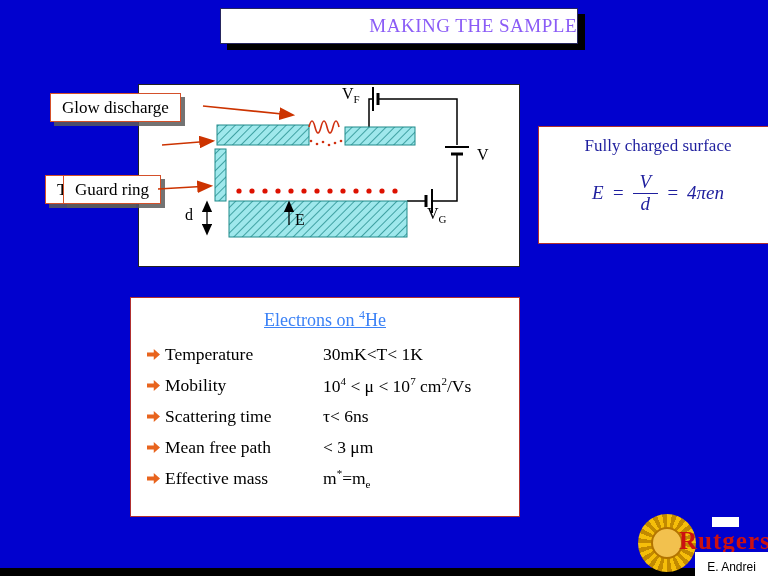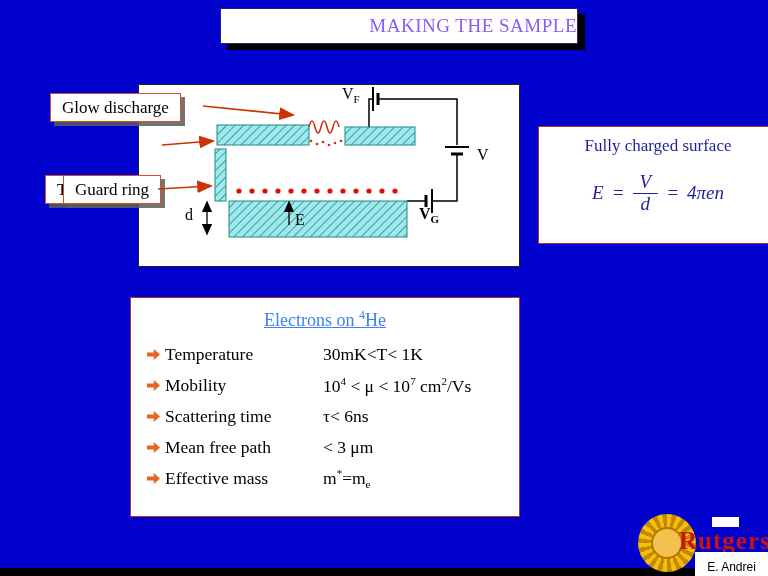--- a/index.html
+++ b/index.html
@@ -175,21 +175,21 @@
         <circle cx="256" cy="106" r="2.6"></circle>
       </g>
 
       <line x1="68" y1="118" x2="68" y2="148" stroke="#000" stroke-width="1.3" marker-start="url(#karrow)" marker-end="url(#karrow)"></line>
 
       <line x1="150" y1="140" x2="150" y2="118" stroke="#000" stroke-width="1.3" marker-end="url(#karrow)"></line>
     </svg>
 
     <span class="dlabel" style="left:203px;top:1px;"><span>V</span><span class="dsub">F</span></span>
     <span class="dlabel" style="left:338px;top:62px;">V</span>
-    <span class="dlabel" style="left:280px;top:121px;font-weight:bold;"><span>V</span><span class="dsub">G</span></span>
+    <span class="dlabel" style="left:288px;top:121px;"><span>V</span><span class="dsub">G</span></span>
     <span class="dlabel" style="left:156px;top:127px;">E</span>
     <span class="dlabel" style="left:46px;top:122px;">d</span>
   </div>
 
   <svg class="overlay" width="768" height="576">
     <defs>
       <marker id="redarrow" markerWidth="10" markerHeight="8" refX="8" refY="4" orient="auto">
         <path d="M0,0 L10,4 L0,8 z" fill="#CC3300"></path>
       </marker>
     </defs>

